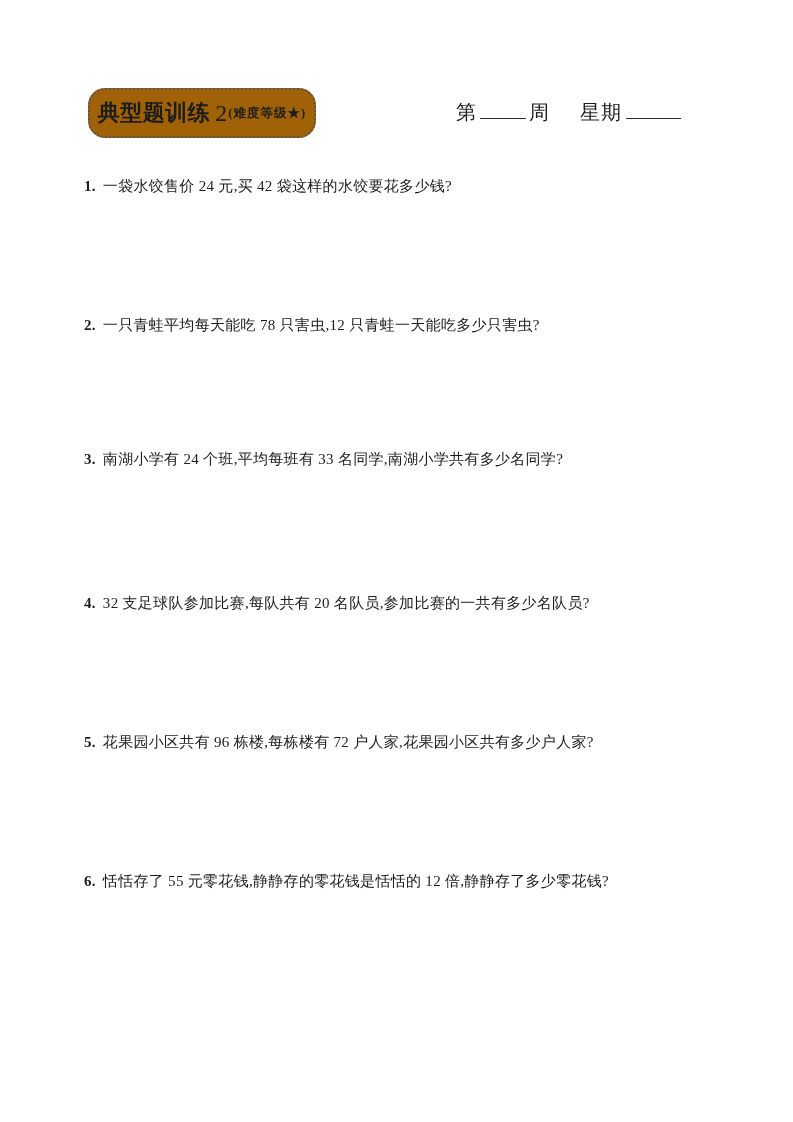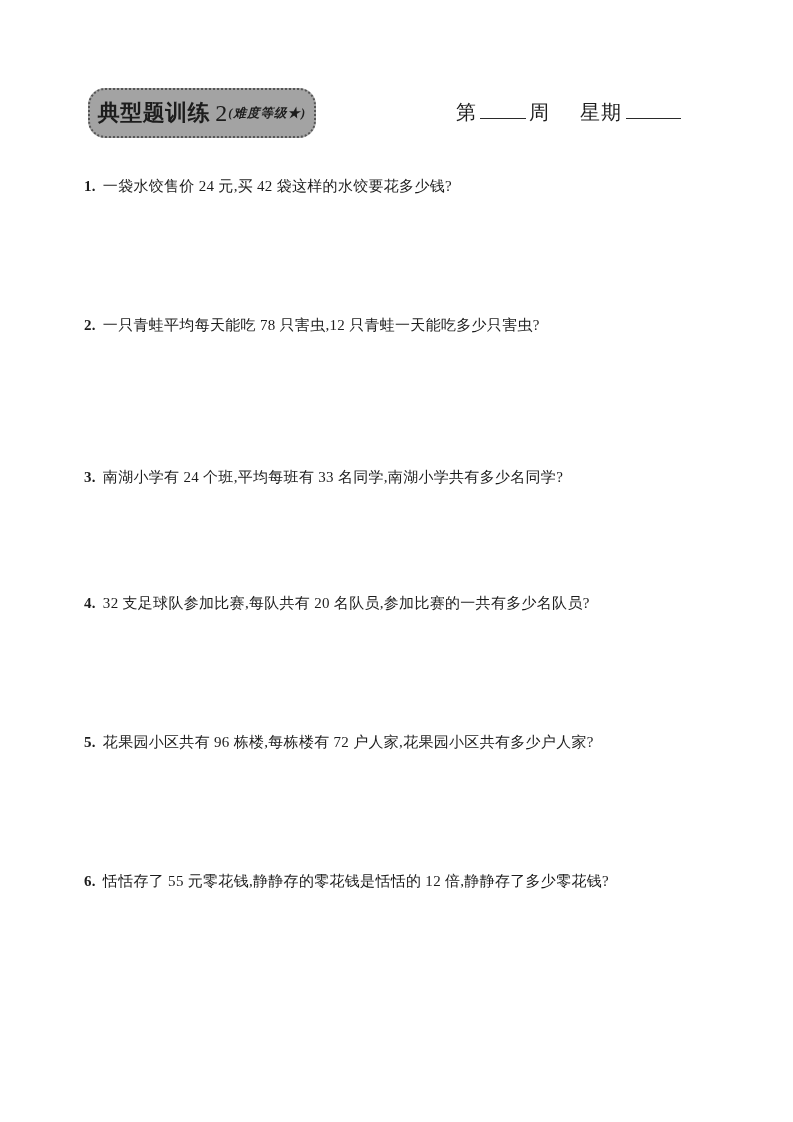--- a/index.html
+++ b/index.html
@@ -23,39 +23,38 @@
     left: 88px;
     top: 88px;
     width: 228px;
     height: 50px;
     box-sizing: border-box;
     border: 2px dotted #555;
     border-radius: 17px;
     display: flex;
     align-items: center;
     justify-content: center;
-    background: #a3a3a3;
+    background: #a16207;
   }
   .title-main {
     font-family: "Liberation Sans", sans-serif;
     font-weight: 700;
     font-size: 22px;
     letter-spacing: 0.5px;
   }
   .title-num {
     font-size: 24px;
     margin-left: 5px;
     font-family: "Liberation Serif", serif;
   }
   .title-note {
     font-size: 12.5px;
     margin-left: 1px;
     font-weight: 600;
     letter-spacing: 1px;
-    font-style: italic;
   }
 
   
   .week-line {
     position: absolute;
     left: 456px;
     top: 99px;
     font-size: 20px;
     letter-spacing: 1px;
     white-space: nowrap;
@@ -99,21 +98,21 @@
   </div>
 
   <div class="question" style="top:177px">
     <span class="q-num">1.</span><span class="q-text">一袋水饺售价 24 元,买 42 袋这样的水饺要花多少钱?</span>
   </div>
 
   <div class="question" style="top:316px">
     <span class="q-num">2.</span><span class="q-text">一只青蛙平均每天能吃 78 只害虫,12 只青蛙一天能吃多少只害虫?</span>
   </div>
 
-  <div class="question" style="top:468px">
+  <div class="question" style="top:450px">
     <span class="q-num">3.</span><span class="q-text">南湖小学有 24 个班,平均每班有 33 名同学,南湖小学共有多少名同学?</span>
   </div>
 
   <div class="question" style="top:594px">
     <span class="q-num">4.</span><span class="q-text">32 支足球队参加比赛,每队共有 20 名队员,参加比赛的一共有多少名队员?</span>
   </div>
 
   <div class="question" style="top:733px">
     <span class="q-num">5.</span><span class="q-text">花果园小区共有 96 栋楼,每栋楼有 72 户人家,花果园小区共有多少户人家?</span>
   </div>

